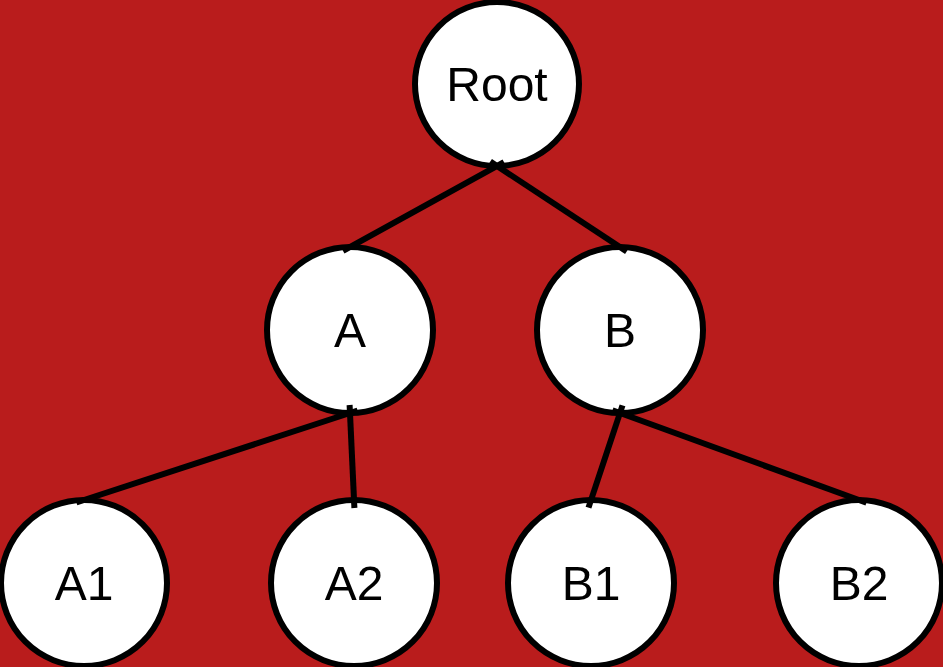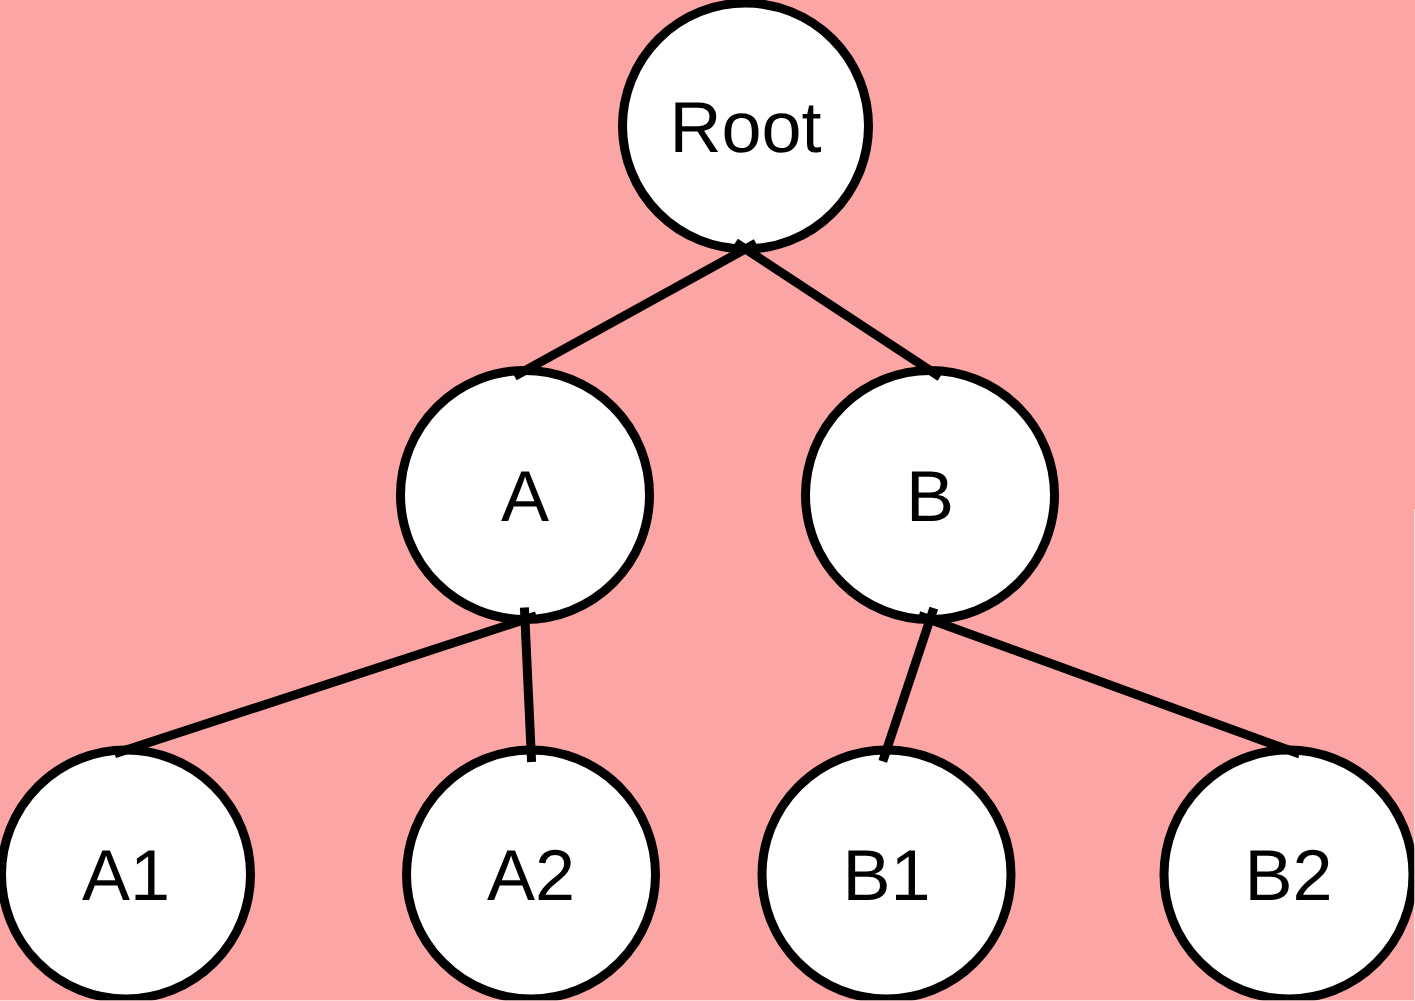--- a/index.html
+++ b/index.html
@@ -4,21 +4,21 @@
 <style>
   html, body {
     margin: 0;
     padding: 0;
     background: #ffffff;
   }
   .stage {
     position: relative;
     width: 943px;
     height: 667px;
-    background: #fca5a5;
+    background: #b91c1c;
     overflow: hidden;
     text-align: right;
   }
   svg {
     display: block;
   }
   .node-label {
     font-family: "Liberation Sans", "DejaVu Sans", sans-serif;
     font-weight: 400;
   }

